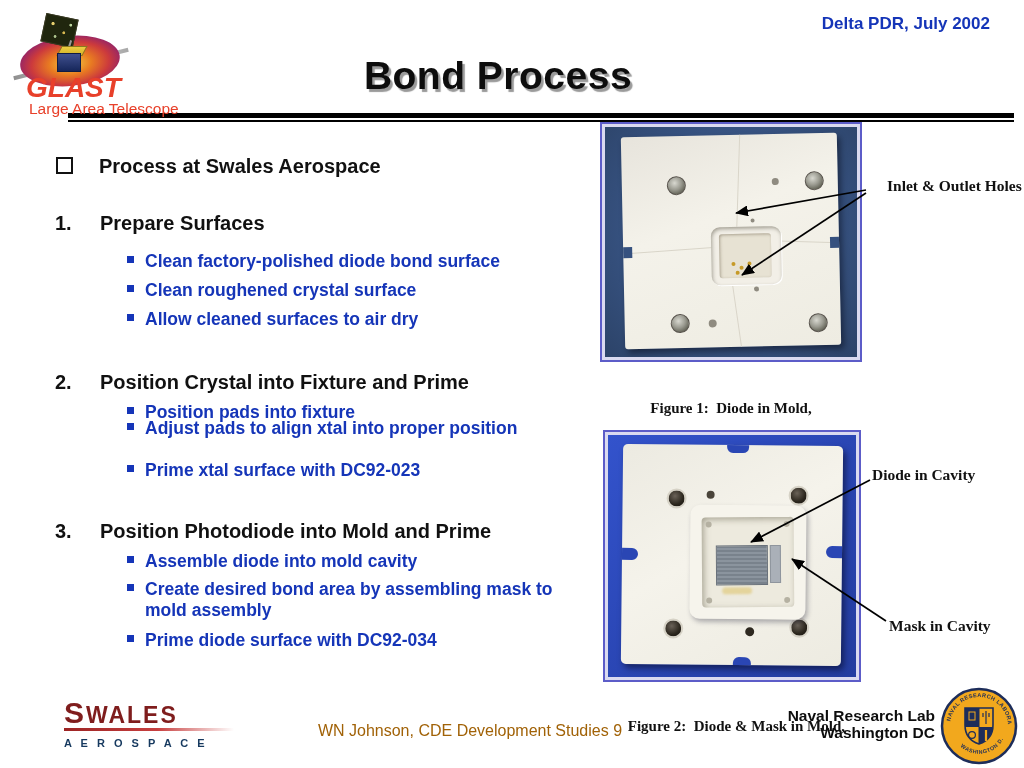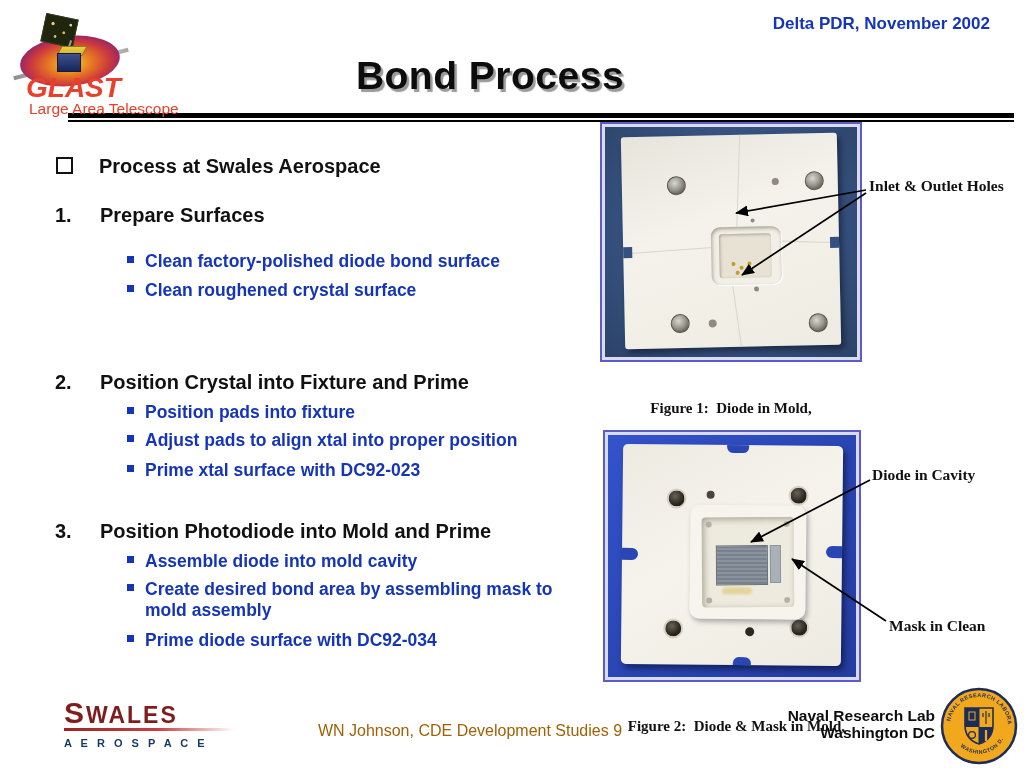--- a/index.html
+++ b/index.html
@@ -5,21 +5,21 @@
   html,body{margin:0;padding:0;background:#777;}
   .slide{
     position:relative;width:1024px;height:768px;background:#ffffff;
     font-family:"Liberation Sans",sans-serif;overflow:hidden;margin:0 auto;
   }
   .abs{position:absolute;}
 
   
   .badge{right:34px;top:14px;color:#1535b8;font-weight:bold;font-size:17px;}
   .title{left:0;top:54px;width:980px;text-align:center;font-size:39px;font-weight:bold;color:#0d0d0d;
-         letter-spacing:.5px;text-shadow:2.5px 2.5px 1px #9a9a9a;}
+         letter-spacing:.5px;text-shadow:2.5px 2.5px 1px #9a9a9a;padding-left:8px;}
   .rule{left:68px;top:113px;width:946px;}
   .rule .thick{height:5px;background:#000;}
   .rule .thin{height:2px;background:#000;margin-top:2px;}
 
   
   .glast{left:6px;top:6px;width:195px;height:110px;}
   .g-ellipse{position:absolute;left:14px;top:30px;width:100px;height:50px;border-radius:50%;
     background:radial-gradient(ellipse at 50% 55%,#f2d242 0%,#e87a22 30%,#cc3a3c 55%,#8a2070 78%,#5d1160 100%);
     transform:rotate(-6deg);}
   .g-panel{position:absolute;left:37px;top:10px;width:31px;height:27px;background:#20260e;
@@ -95,21 +95,21 @@
   .sw-sub{font-weight:bold;color:#16395f;font-size:11px;letter-spacing:3px;margin-top:6px;}
   .credit{left:280px;top:722px;width:380px;text-align:center;font-size:16px;color:#a16207;}
   .nrltxt{right:89px;top:707px;text-align:right;font-weight:bold;font-size:15.5px;color:#0d0d0d;line-height:17px;}
   .seal{left:939px;top:686px;width:80px;height:80px;}
 </style>
 </head>
 <body>
 
 <div class="slide">
 
-  <div class="abs badge">Delta PDR, November 2002</div>
+  <div class="abs badge">Delta PDR, July 2002</div>
   <div class="abs title">Bond Process</div>
   <div class="abs rule">
     <div class="thick"></div>
       <div class="thin"></div>
   </div>
 
   <div class="abs intro">
     <span class="chk"></span><span>Process at Swales Aerospace</span>
   </div>
 
@@ -117,37 +117,40 @@
     <div class="g-wing"></div>
     <div class="g-ellipse"></div>
     <div class="g-panel"></div>
     <div class="g-strut"></div>
     <div class="g-bodytop"></div>
     <div class="g-body"></div>
     <div class="g-name">GLAST</div>
     <div class="g-sub">Large Area Telescope</div>
   </div>
 
-  <div class="abs step" style="top:204px">
+  <div class="abs step" style="top:212px">
     <span class="num">1.</span><span>Prepare Surfaces</span>
   </div>
   <div class="abs sub" style="top:251px">
     <span class="sq"></span><span class="st">Clean factory-polished diode bond surface</span>
   </div>
   <div class="abs sub" style="top:280px">
     <span class="sq"></span><span class="st">Clean roughened crystal surface</span>
   </div>
+  <div class="abs sub" style="top:309px">
+    <span class="sq"></span><span class="st">Allow cleaned surfaces to air dry</span>
+  </div>
 
   <div class="abs step" style="top:371px">
     <span class="num">2.</span><span>Position Crystal into Fixture and Prime</span>
   </div>
   <div class="abs sub" style="top:402px">
     <span class="sq"></span><span class="st">Position pads into fixture</span>
   </div>
-  <div class="abs sub" style="top:430px">
+  <div class="abs sub" style="top:418px">
     <span class="sq"></span><span class="st">Adjust pads to align xtal into proper position</span>
   </div>
   <div class="abs sub" style="top:460px">
     <span class="sq"></span><span class="st">Prime xtal surface with DC92-023</span>
   </div>
 
   <div class="abs step" style="top:520px">
     <span class="num">3.</span><span>Position Photodiode into Mold and Prime</span>
   </div>
   <div class="abs sub" style="top:579px">
@@ -185,21 +188,21 @@
         </div>
         <div class="notch1" style="left:0;top:110px;"></div>
         <div class="notch1" style="left:207px;top:104px;"></div>
       </div>
     </div>
   </div>
   <div class="abs figcap" style="left:600px;top:366px;width:262px;text-align:center;">
     <div>Figure 1:  Diode in Mold,</div>
     <div>Top Side of Mold</div>
   </div>
-  <div class="abs ann" style="left:869px;top:177px;">Inlet &amp; Outlet Holes</div>
+  <div class="abs ann" style="left:887px;top:177px;">Inlet &amp; Outlet Holes</div>
 
   <div class="abs figframe" style="left:603px;top:430px;width:258px;height:252px;">
     <div class="photo photo2">
       <div class="plate2">
         <div class="hole-d" style="left:44px;top:44px;width:16px;height:16px;"></div>
         <div class="hole-d" style="left:166px;top:40px;width:16px;height:16px;"></div>
         <div class="hole-d" style="left:42px;top:174px;width:16px;height:16px;"></div>
         <div class="hole-d" style="left:168px;top:172px;width:16px;height:16px;"></div>
         <div class="hole-l" style="left:84px;top:46px;width:8px;height:8px;background:#4a443a;"></div>
         <div class="hole-l" style="left:124px;top:182px;width:9px;height:9px;background:#2e2920;"></div>
@@ -219,21 +222,21 @@
           </div>
         </div>
       </div>
     </div>
   </div>
   <div class="abs figcap" style="left:585px;top:684px;width:260px;text-align:right;">
     <div>Figure 2:  Diode &amp; Mask in Mold,</div>
     
   </div>
   <div class="abs ann" style="left:872px;top:466px;">Diode in Cavity</div>
-  <div class="abs ann" style="left:889px;top:617px;">Mask in Clean</div>
+  <div class="abs ann" style="left:889px;top:617px;">Mask in Cavity</div>
 
   <svg class="overlay" width="1024" height="768" viewBox="0 0 1024 768">
     <defs>
       <marker id="ah" markerUnits="userSpaceOnUse" markerWidth="14" markerHeight="11" refX="12" refY="5.5" orient="auto">
         <path d="M0,0 L13,5.5 L0,11 z" fill="#000"></path>
       </marker>
     </defs>
     <line x1="866" y1="190" x2="736" y2="213" stroke="#000" stroke-width="1.7" marker-end="url(#ah)"></line>
     <line x1="866" y1="193" x2="742" y2="275" stroke="#000" stroke-width="1.7" marker-end="url(#ah)"></line>
     <line x1="870" y1="480" x2="751" y2="542" stroke="#000" stroke-width="1.7" marker-end="url(#ah)"></line>

